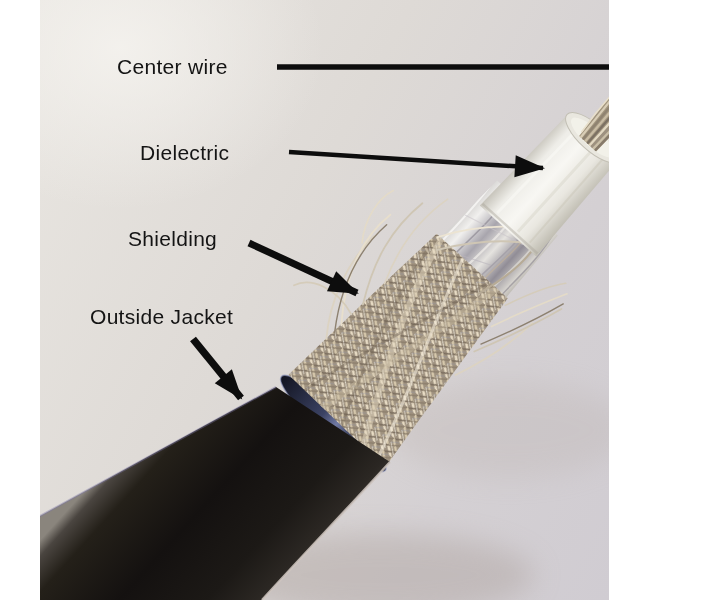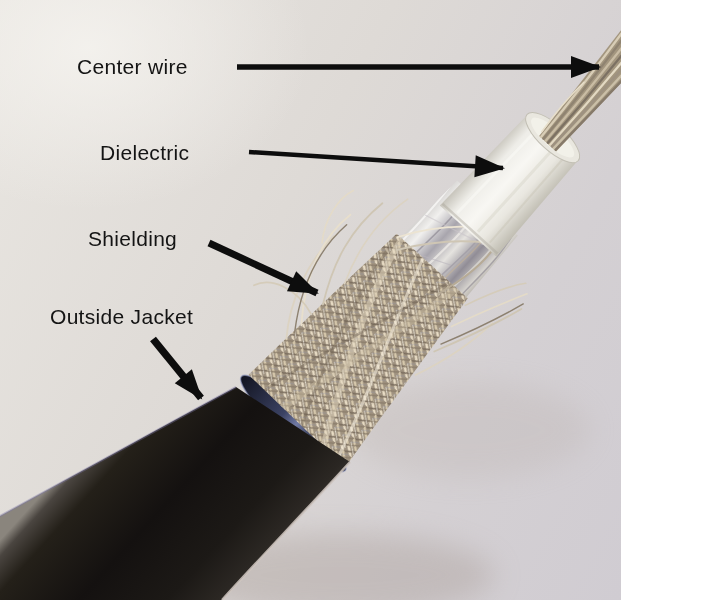--- a/index.html
+++ b/index.html
@@ -1,24 +1,25 @@
 <!DOCTYPE html>
 <html style="--label_text: #141414; --arrow: #0d0d0d; --background_light: #e9e6e1; --background_shade: #d0ccd2; --jacket_black: #141110; --jacket_cut_ring_navy: #2e3350; --braid_silver: #e9ddc6; --braid_tan: #9f9280; --foil_silver: #d5d2cd; --dielectric_white: #f3f2ea; --wire_tan: #a3967f;"><head>
 <meta charset="utf-8">
 <style>
   html,body{margin:0;padding:0;}
   body{
     width:717px;height:600px;overflow:hidden;
     font-family:"Liberation Sans","DejaVu Sans",sans-serif;
   }
   .stage{
-    position:relative;width:621px;height:600px;overflow:hidden;
+    position:relative;width:569px;height:600px;overflow:hidden;
     background:
       radial-gradient(ellipse 60% 45% at 14% 8%, rgba(245,243,239,.85) 0%, rgba(245,243,239,0) 60%),
       linear-gradient(118deg,#e9e6e1 0%, #dedad6 42%, #d4d0d3 75%, #d0ccd2 100%);
+    margin-left: 40px;
   }
   .stage svg{position:absolute;left:0;top:0;}
   .part-label{
     position:absolute;
     color:var(--label_text,#141414);
     font-size:21px;line-height:25px;letter-spacing:.3px;
     white-space:nowrap;user-select:none;
   }
   #label-center-wire{left:77px;top:54px;}
   #label-dielectric{left:100px;top:140px;}

